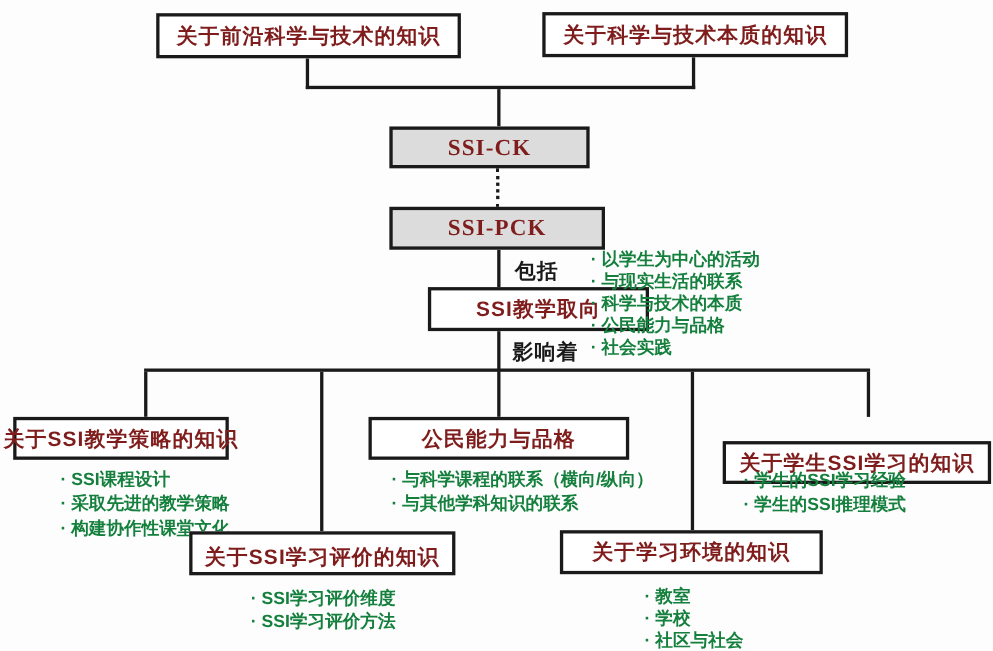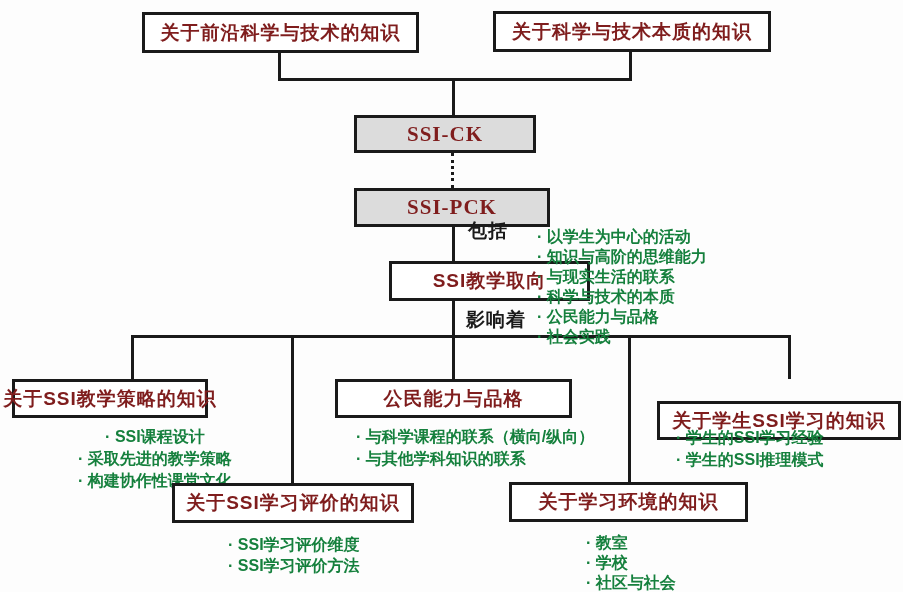--- a/index.html
+++ b/index.html
@@ -88,61 +88,60 @@
     <span>关于科学与技术本质的知识</span>
   </div>
 
   <div class="box gray latin" style="left:354px;top:115px;width:182px;height:38px;">
     <span>SSI-CK</span>
   </div>
   <div class="box gray latin" style="left:354px;top:188px;width:196px;height:39px;">
     <span>SSI-PCK</span>
   </div>
 
-  <div class="edge-label" style="left:468px;top:218px;">包括</div>
+  <div class="edge-label" style="left:468px;top:234px;">包括</div>
   <div class="box" style="left:352px;top:261px;width:201px;height:40px;margin-left:37px;">
     <span>SSI教学取向</span>
   </div>
 
   <div class="list" style="left:537px;top:227px;">
     <div class="li">以学生为中心的活动</div>
-    <div class="li">知识与高阶的思维能力</div>
     <div class="li">与现实生活的联系</div>
     <div class="li">科学与技术的本质</div>
     <div class="li">公民能力与品格</div>
     <div class="li">社会实践</div>
   </div>
 
   <div class="edge-label" style="left:466px;top:307px;">影响着</div>
 
   <div class="box" style="left:12px;top:379px;width:196px;height:39px;">
     <span>关于SSI教学策略的知识</span>
   </div>
   <div class="box" style="left:335px;top:379px;width:237px;height:39px;">
     <span>公民能力与品格</span>
   </div>
   <div class="box" style="left:657px;top:379px;width:244px;height:39px;margin-top:22px;">
     <span>关于学生SSI学习的知识</span>
   </div>
 
-  <div class="list wide" style="left:78px;top:426px;text-align:center;">
+  <div class="list wide" style="left:55px;top:426px;">
     <div class="li">SSI课程设计</div>
     <div class="li">采取先进的教学策略</div>
     <div class="li">构建协作性课堂文化</div>
   </div>
   <div class="list wide" style="left:356px;top:426px;">
     <div class="li">与科学课程的联系（横向/纵向）</div>
     <div class="li">与其他学科知识的联系</div>
   </div>
   <div class="list wide" style="left:676px;top:427px;">
     <div class="li">学生的SSI学习经验</div>
     <div class="li">学生的SSI推理模式</div>
   </div>
 
-  <div class="box" style="left:172px;top:483px;width:242px;height:40px;">
+  <div class="box" style="left:172px;top:483px;width:242px;height:40px;align-items:flex-end;">
     <span>关于SSI学习评价的知识</span>
   </div>
   <div class="box" style="left:509px;top:482px;width:239px;height:40px;">
     <span>关于学习环境的知识</span>
   </div>
 
   <div class="list" style="left:228px;top:534px;line-height:21px;">
     <div class="li">SSI学习评价维度</div>
     <div class="li">SSI学习评价方法</div>
   </div>

